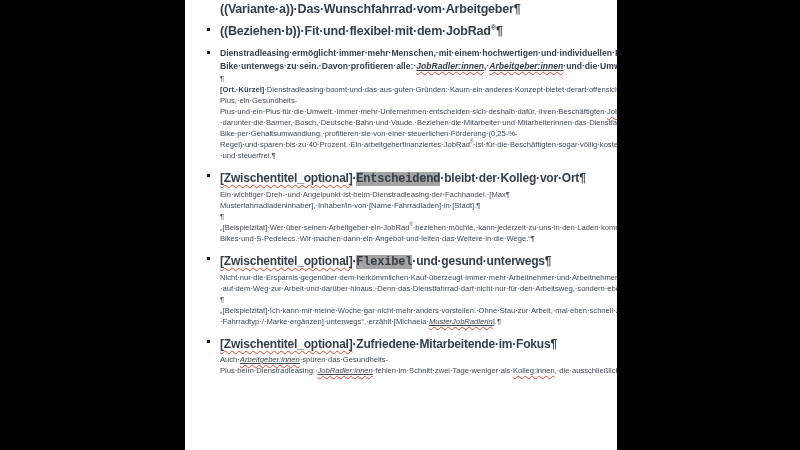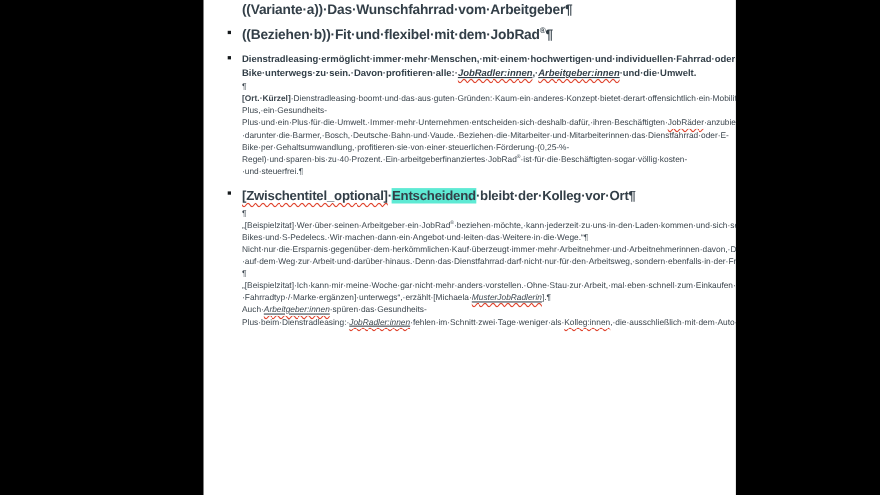--- a/index.html
+++ b/index.html
@@ -1,21 +1,21 @@
 <!DOCTYPE html>
 <html><head>
 <meta charset="utf-8">
 <style>
   html,body{margin:0;padding:0;}
   body{
     width:800px;height:450px;background:#000;overflow:hidden;
     font-family:"Liberation Sans", sans-serif;position:relative;
   }
   .page{
-    position:absolute;left:185px;top:0;width:484px;height:450px;
+    position:absolute;left:185px;top:0;width:432px;height:450px;
     background:#ffffff;overflow:hidden;
   }
   .content{padding:2px 20px 0 35px;position:relative;}
   .h1,.h2{
     font-weight:bold;color:#333f48;letter-spacing:-0.2px;
     position:relative;white-space:nowrap;
   }
   .h1{font-size:12.5px;line-height:14px;margin:0 0 8px 0;}
   .h2{font-size:12px;line-height:14px;margin:10px 0 3px 0;}
   .intro{
@@ -38,21 +38,21 @@
     text-underline-offset:2px;
   }
   .link{
     text-decoration-line:underline;text-decoration-style:solid;
     text-decoration-thickness:1px;text-underline-offset:1px;
     cursor:pointer;
   }
   .sq .link{
     text-decoration-line:underline;text-decoration-style:solid;font-style:italic;
   }
-  .hl{background:#5eead4;}
+  .hl{background:#a3a3a3;font-family:Liberation Mono, monospace;}
   sup{font-size:60%;vertical-align:super;line-height:0;}
   .pilcrow{color:#3d474f;}
   .h1 .pilcrow,.h2 .pilcrow{color:#333f48;}
 </style>
 </head>
 <body>
 
 <div class="page">
   <div class="content">
 
@@ -61,29 +61,32 @@
     <div class="h1"><span class="marker"></span><span>((Beziehen·b))·Fit·und·flexibel·mit·dem·JobRad</span><sup>®</sup><span class="pilcrow">¶</span></div>
 
     <p class="intro"><span class="marker"></span><span>Dienstradleasing·ermöglicht·immer·mehr·Menschen,·mit·einem·hochwertigen·und·individuellen·Fahrrad·oder·E-Bike·unterwegs·zu·sein.·Davon·profitieren·alle:·</span><span class="sq"><span class="link">JobRadler:innen</span></span><span>,·</span><span class="sq"><span class="link">Arbeitgeber:innen</span></span><span>·und·die·Umwelt.</span></p>
 
     <div class="pline"><span class="pilcrow">¶</span></div>
 
     <p class="body"><b>[Ort.·Kürzel]</b><span>·Dienstradleasing·boomt·und·das·aus·guten·Gründen:·Kaum·ein·anderes·Konzept·bietet·derart·offensichtlich·ein·Mobilitäts-Plus,·ein·Gesundheits-Plus·und·ein·Plus·für·die·Umwelt.·Immer·mehr·Unternehmen·entscheiden·sich·deshalb·dafür,·ihren·Beschäftigten·</span><span class="sq">JobRäder</span><span>·anzubieten·–·darunter·die·Barmer,·Bosch,·Deutsche·Bahn·und·Vaude.·Beziehen·die·Mitarbeiter·und·Mitarbeiterinnen·das·Dienstfahrrad·oder·E-Bike·per·Gehaltsumwandlung,·profitieren·sie·von·einer·steuerlichen·Förderung·(0,25-%-Regel)·und·sparen·bis·zu·40·Prozent.·Ein·arbeitgeberfinanziertes·JobRad</span><sup>®</sup><span>·ist·für·die·Beschäftigten·sogar·völlig·kosten-·und·steuerfrei.</span><span class="pilcrow">¶</span></p>
 
     <div class="h2"><span class="marker m-small"></span><span class="sq">[Zwischentitel_optional]</span><span>·</span><span class="hl">Entscheidend</span><span>·bleibt·der·Kolleg·vor·Ort</span><span class="pilcrow">¶</span></div>
 
+    <p class="body"><span>Ein·wichtiger·Dreh-·und·Angelpunkt·ist·beim·Dienstradleasing·der·Fachhandel.·[Max</span><span class="pilcrow">¶</span><br><span>Musterfahrradladeninhaber],·Inhaber/in·von·[Name·Fahrradladen]·in·[Stadt].</span><span class="pilcrow">¶</span></p>
 
     <div class="pline"><span class="pilcrow">¶</span></div>
 
     <p class="body"><span>„[Beispielzitat]·Wer·über·seinen·Arbeitgeber·ein·JobRad</span><sup>®</sup><span>·beziehen·möchte,·kann·jederzeit·zu·uns·in·den·Laden·kommen·und·sich·sein·individuelles·Traumfahrrad·zusammenstellen.·Denn·grundsätzlich·kommen·alle·Marken·und·Modelle·als·JobRad</span><span>·in·Frage.·Auch·E-Bikes·und·S-Pedelecs.·Wir·machen·dann·ein·Angebot·und·leiten·das·Weitere·in·die·Wege.“</span><span class="pilcrow">¶</span></p>
 
+    <div class="h2"><span class="marker m-small"></span><span class="sq">[Zwischentitel_optional]</span><span>·</span><span class="hl">Flexibel</span><span>·und·gesund·unterwegs</span><span class="pilcrow">¶</span></div>
 
     <p class="body"><span>Nicht·nur·die·Ersparnis·gegenüber·dem·herkömmlichen·Kauf·überzeugt·immer·mehr·Arbeitnehmer·und·Arbeitnehmerinnen·davon,·Dienstradleasingangebote·zu·nutzen·und·aufs·Rad·zu·steigen.·Auch·die·Fitness·ist·dabei·ein·wichtiger·Aspekt:·Wer·täglich·Fahrrad·fährt,·tut·etwas·für·seine·Gesundheit·und·Ausdauer·–·auf·dem·Weg·zur·Arbeit·und·darüber·hinaus.·Denn·das·Dienstfahrrad·darf·nicht·nur·für·den·Arbeitsweg,·sondern·ebenfalls·in·der·Freizeit·und·im·Urlaub·genutzt·werden.·</span></p>
 
     <div class="pline"><span class="pilcrow">¶</span></div>
 
     <p class="body"><span>„[Beispielzitat]·Ich·kann·mir·meine·Woche·gar·nicht·mehr·anders·vorstellen.·Ohne·Stau·zur·Arbeit,·mal·eben·schnell·zum·Einkaufen·oder·am·Wochenende·raus·ins·Grüne:·Immer·häufiger·bin·ich·mit·meinem·[JobRad</span><span>·/·Fahrradtyp·/·Marke·ergänzen]·unterwegs“,·erzählt·[Michaela·</span><span class="sq"><span class="link">MusterJobRadlerin</span></span><span>].</span><span class="pilcrow">¶</span></p>
 
+    <div class="h2"><span class="marker m-small"></span><span class="sq">[Zwischentitel_optional]</span><span>·</span><span>Zufriedene·Mitarbeitende·im·Fokus</span><span class="pilcrow">¶</span></div>
 
     <p class="body"><span>Auch·</span><span class="sq"><span class="link">Arbeitgeber:innen</span></span><span>·spüren·das·Gesundheits-Plus·beim·Dienstradleasing:·</span><span class="sq"><span class="link">JobRadler:innen</span></span><span>·fehlen·im·Schnitt·zwei·Tage·weniger·als·</span><span class="sq">Kolleg:innen</span><span>,·die·ausschließlich·mit·dem·Auto·oder·mit·öffentlichen·Verkehrsmitteln·zur·Arbeit·fahren.·Und·das·ist·nicht·der·einzige·Vorteil·für·Unternehmer:·Dienstradleasing-</span></p>
 
   </div>
 </div>
 
 </body></html>

